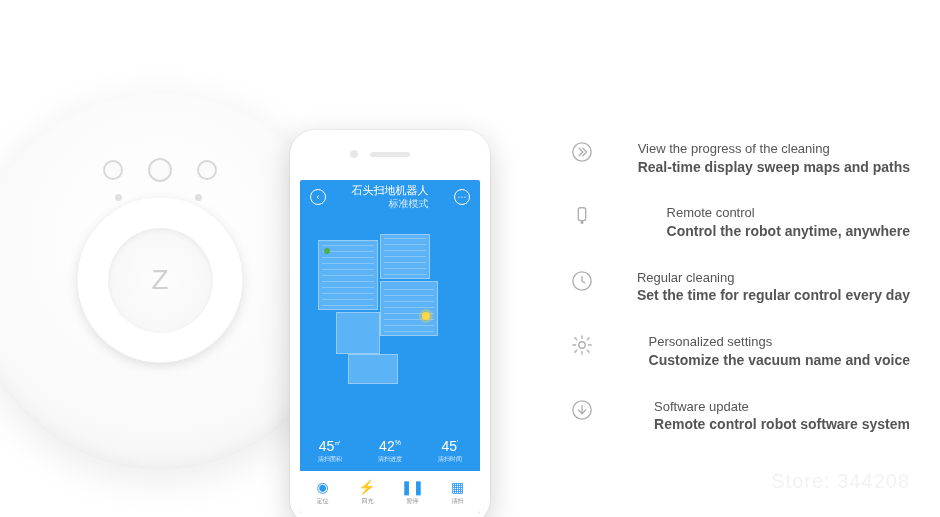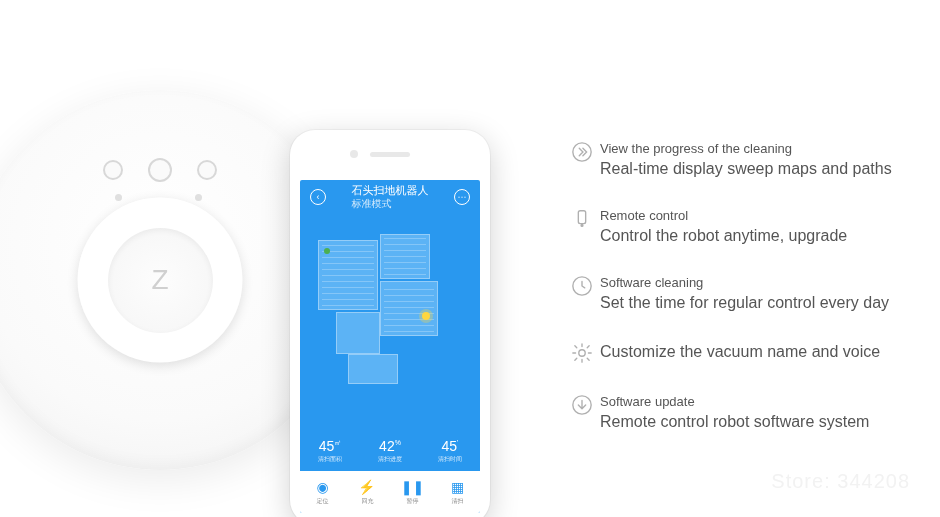--- a/index.html
+++ b/index.html
@@ -120,21 +120,21 @@
     }
     .app-header-icon {
       width: 16px; height: 16px;
       border: 1.5px solid #fff;
       border-radius: 50%;
       display: flex;
       align-items: center;
       justify-content: center;
       font-size: 9px;
     }
-    .app-title { text-align: left; line-height: 1.2; }
+    .app-title { text-align: right; line-height: 1.2; }
     .app-subtitle { font-size: 10px; opacity: 0.8; }
     .map-area {
       flex: 1;
       position: relative;
       background: #2998ef;
     }
     .floorplan {
       position: absolute;
       top: 20px; left: 18px;
       width: 140px; height: 160px;
@@ -204,41 +204,43 @@
       top: 140px;
       width: 340px;
       display: flex;
       flex-direction: column;
       gap: 28px;
     }
     .feature {
       display: flex;
       gap: 6px;
       align-items: flex-start;
+      justify-content: space-between;
     }
     .feature-icon {
       width: 24px;
       height: 24px;
       flex-shrink: 0;
       display: flex;
       align-items: center;
       justify-content: center;
       color: #b0b0b0;
     }
     .feature-icon svg { width: 22px; height: 22px; }
     .feature-text { padding-top: 0; }
     .feature-title {
       font-size: 13px;
       color: #555;
       line-height: 1.35;
     }
     .feature-desc {
-      font-size: 16px;
+      font-size: 14px;
       color: #555;
       line-height: 1.35;
+      font-weight: bold;
     }
 
     .watermark {
       position: absolute;
       right: 30px;
       bottom: 24px;
       font-size: 20px;
       color: #f2f2f2;
       letter-spacing: 1px;
       font-weight: 300;
@@ -337,45 +339,46 @@
 
   <div class="feature">
     <div class="feature-icon">
       <svg viewBox="0 0 24 24" fill="none" stroke="currentColor" stroke-width="1.5">
           <rect x="8" y="3" width="8" height="14" rx="2"></rect>
           <circle cx="12" cy="19" r="1" fill="currentColor"></circle>
         </svg>
     </div>
     <div class="feature-text">
       <div class="feature-title">Remote control</div>
-      <div class="feature-desc">Control  the robot anytime, upgrade</div>
+      <div class="feature-desc">Control  the robot anytime, anywhere</div>
     </div>
   </div>
 
   <div class="feature">
     <div class="feature-icon">
       <svg viewBox="0 0 24 24" fill="none" stroke="currentColor" stroke-width="1.5">
           <circle cx="12" cy="12" r="10"></circle>
           <path d="M12 7v5l3 2" stroke-linecap="round"></path>
         </svg>
     </div>
     <div class="feature-text">
-      <div class="feature-title">Software cleaning</div>
+      <div class="feature-title">Regular cleaning</div>
       <div class="feature-desc">Set the time for regular control every day</div>
     </div>
   </div>
 
   <div class="feature">
     <div class="feature-icon">
       <svg viewBox="0 0 24 24" fill="none" stroke="currentColor" stroke-width="1.5">
           <circle cx="12" cy="12" r="3.5"></circle>
           <path d="M12 2v3M12 19v3M4.2 4.2l2.1 2.1M17.7 17.7l2.1 2.1M2 12h3M19 12h3M4.2 19.8l2.1-2.1M17.7 6.3l2.1-2.1" stroke-linecap="round"></path>
         </svg>
     </div>
     <div class="feature-text">
+      <div class="feature-title">Personalized settings</div>
       <div class="feature-desc">Customize the vacuum name and voice</div>
     </div>
   </div>
 
   <div class="feature">
     <div class="feature-icon">
       <svg viewBox="0 0 24 24" fill="none" stroke="currentColor" stroke-width="1.5">
           <circle cx="12" cy="12" r="10"></circle>
           <path d="M12 7v8M8 12l4 4 4-4" stroke-linecap="round" stroke-linejoin="round"></path>
         </svg>

